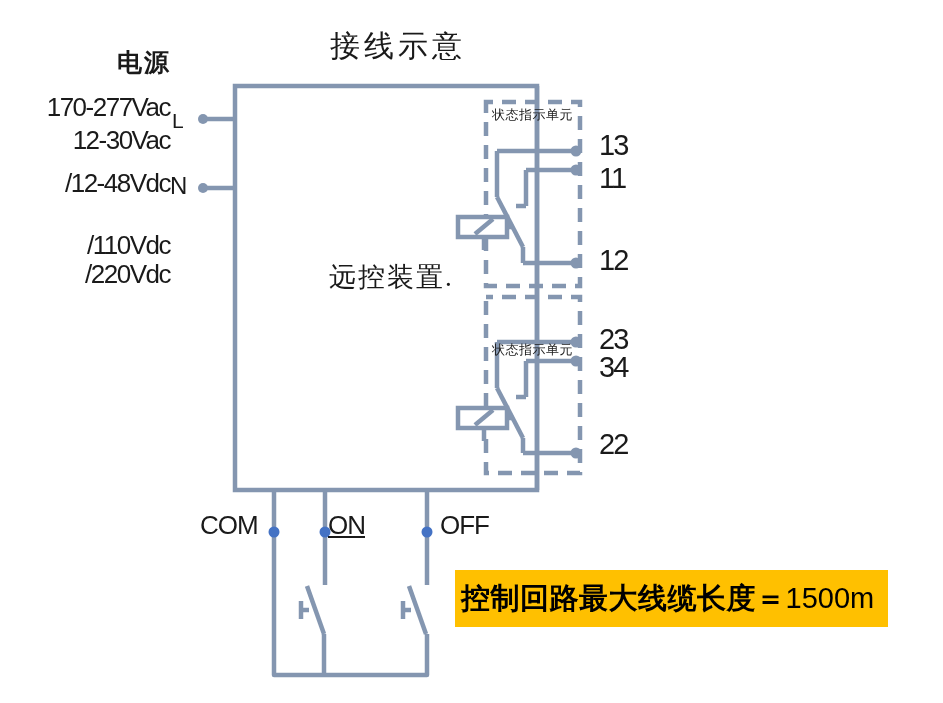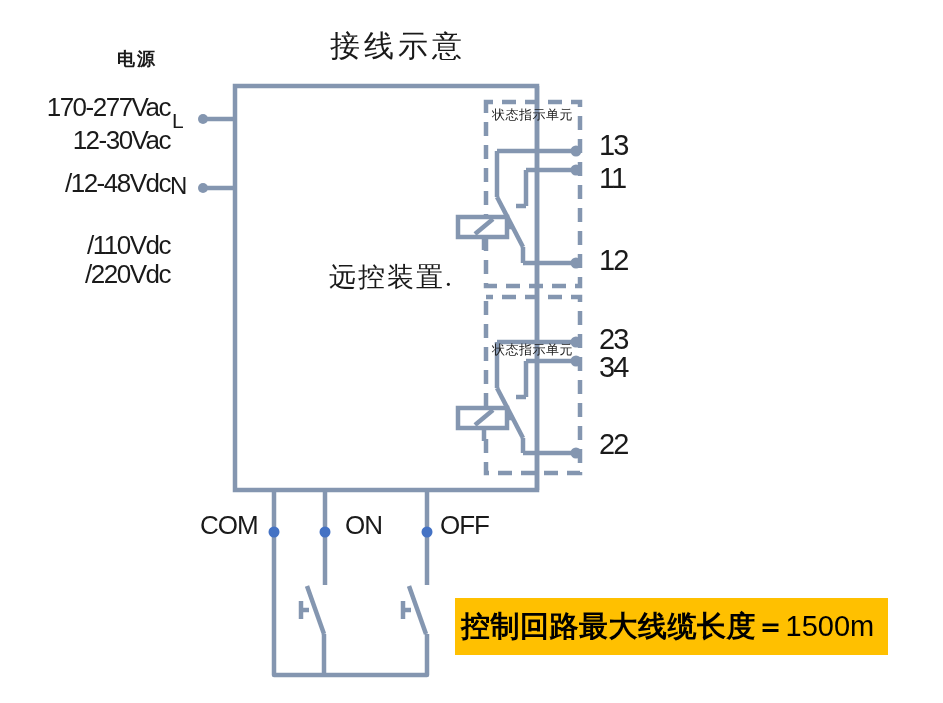--- a/index.html
+++ b/index.html
@@ -14,30 +14,30 @@
   svg{position:absolute;left:0;top:0;}
   .ln{stroke:var(--line,#8496B0);stroke-width:4.5;fill:none;stroke-linejoin:round;}
   .dash{stroke:var(--line,#8496B0);stroke-width:4.5;fill:none;stroke-dasharray:14 9;stroke-dashoffset:7;}
   .coil{fill:#ffffff;stroke:var(--line,#8496B0);stroke-width:4.5;}
   .gdot{fill:var(--line,#8496B0);stroke:none;}
   .bdot{fill:var(--dot,#4472C4);stroke:none;}
   .box{fill:#ffffff;stroke:var(--line,#8496B0);stroke-width:4.5;}
   .t{position:absolute;white-space:nowrap;line-height:1;}
   .serif{font-family:"Liberation Serif","DejaVu Serif",serif;}
   .title{font-size:30px;letter-spacing:4px;}
-  .pwr{font-size:18px;font-weight:bold;letter-spacing:2px;}
+  .pwr{font-size:25px;font-weight:bold;letter-spacing:2px;}
   .vrow{right:773px;font-size:26px;letter-spacing:-1.5px;}
   .subL{font-size:21px;}
   .termN{font-size:24px;}
   .unitlbl{font-size:13px;letter-spacing:0.5px;}
   .tnum{left:599px;font-size:29px;letter-spacing:-2px;}
   .ctl{font-size:26px;letter-spacing:-1px;}
   .device{font-size:27px;letter-spacing:2px;font-family:Liberation Serif, serif;}
   .note{
-    position:absolute;left:455px;top:598px;width:433px;height:57px;
+    position:absolute;left:455px;top:570px;width:433px;height:57px;
     background:var(--note-bg,#FFC000);
     display:flex;align-items:center;padding-left:6px;box-sizing:border-box;
     font-size:29px;color:#000;
   }
   .note .nb{font-weight:bold;letter-spacing:0.5px;}
   .note .nv{font-weight:normal;}
 </style>
 </head>
 <body>
 
@@ -139,21 +139,21 @@
   <div class="t unitlbl" style="left:492px;top:303px;margin-top:40px;">状态指示单元</div>
 
   <div class="t tnum" style="top:131px;">13</div>
   <div class="t tnum" style="top:164px;">11</div>
   <div class="t tnum" style="top:246px;">12</div>
   <div class="t tnum" style="top:325px;">23</div>
   <div class="t tnum" style="top:353px;">34</div>
   <div class="t tnum" style="top:430px;">22</div>
 
   <div class="t ctl" style="left:200px;top:512px;">COM</div>
-  <div class="t ctl" style="left:345px;top:512px;">ON</div>
+  <div class="t ctl" style="left:328px;top:512px;text-decoration:underline;">ON</div>
   <div class="t ctl" style="left:440px;top:512px;">OFF</div>
 
   <div class="note">
     <span class="nb">控制回路最大线缆长度＝</span>
       <span class="nv">1500m</span>
   </div>
 
 </div>
 
 </body></html>

